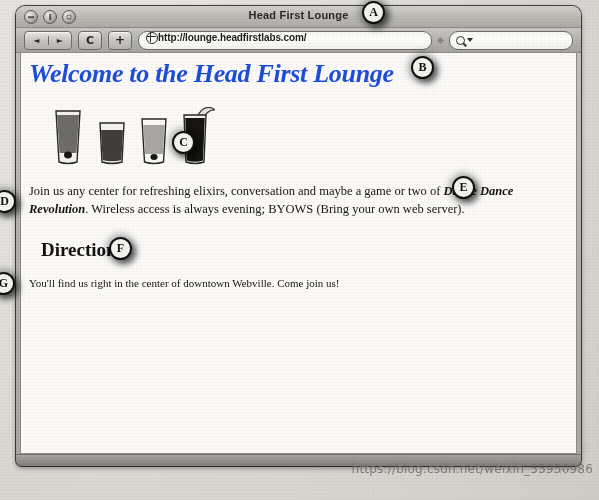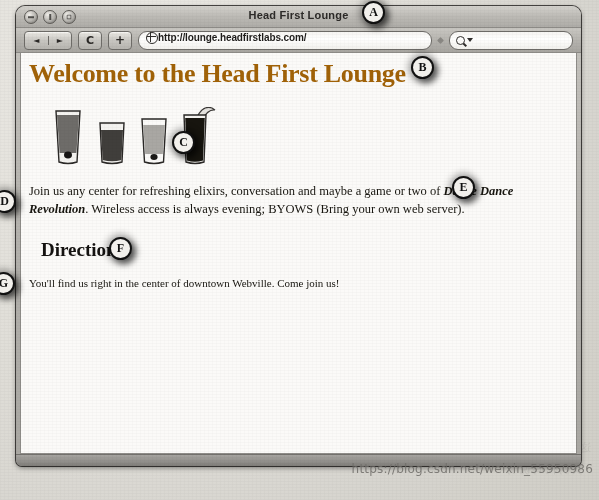--- a/index.html
+++ b/index.html
@@ -143,22 +143,23 @@
     position:absolute;left:4px;right:4px;top:46px;bottom:12px;
     background:#fbfaf8;
     border:1px solid #8f8d89;
     overflow:hidden;
   }
   #content-inner{position:relative;width:100%;height:100%;padding:0 8px;box-sizing:border-box;}
 
   h1#welcome{
     margin:6px 0 0 0;
     font-family:"Liberation Serif", serif;
-    font-weight:bold;font-size:26px;color:#a16207;
+    font-weight:bold;font-size:26px;color:#1d4ed8;
     letter-spacing:-.3px;
+    font-style:italic;
   }
   #drinks{
     margin:14px 0 0 22px;display:flex;align-items:flex-end;gap:12px;height:62px;
   }
   .glass{position:relative;}
   .glass svg{display:block;}
 
   p.body-text{
     margin:18px 0 0 0;
     font-family:"Liberation Serif", serif;

